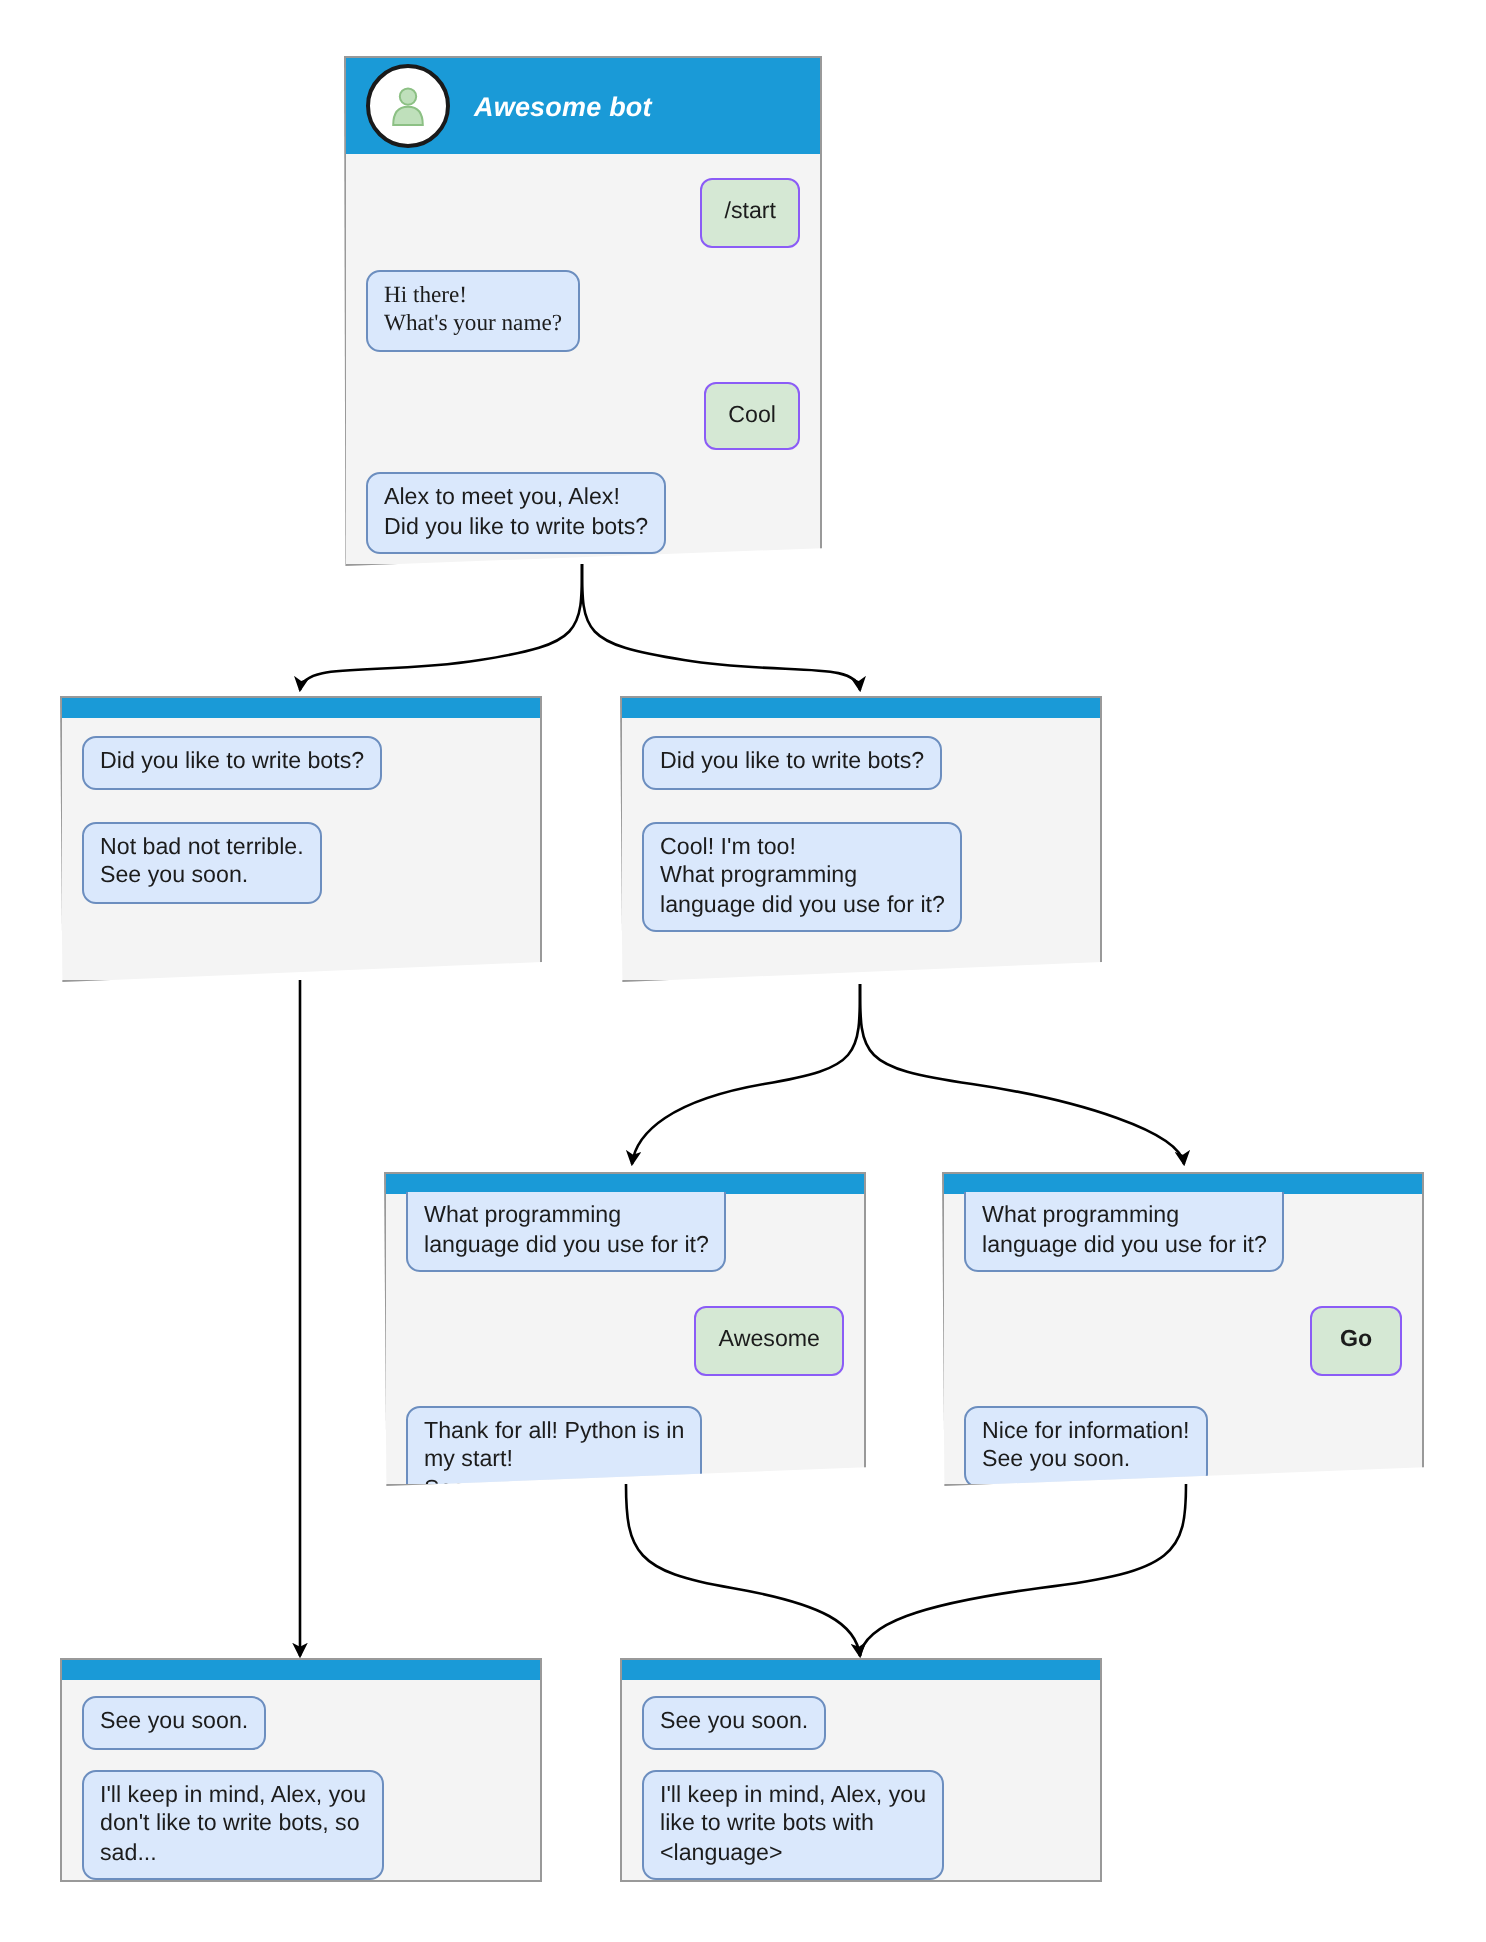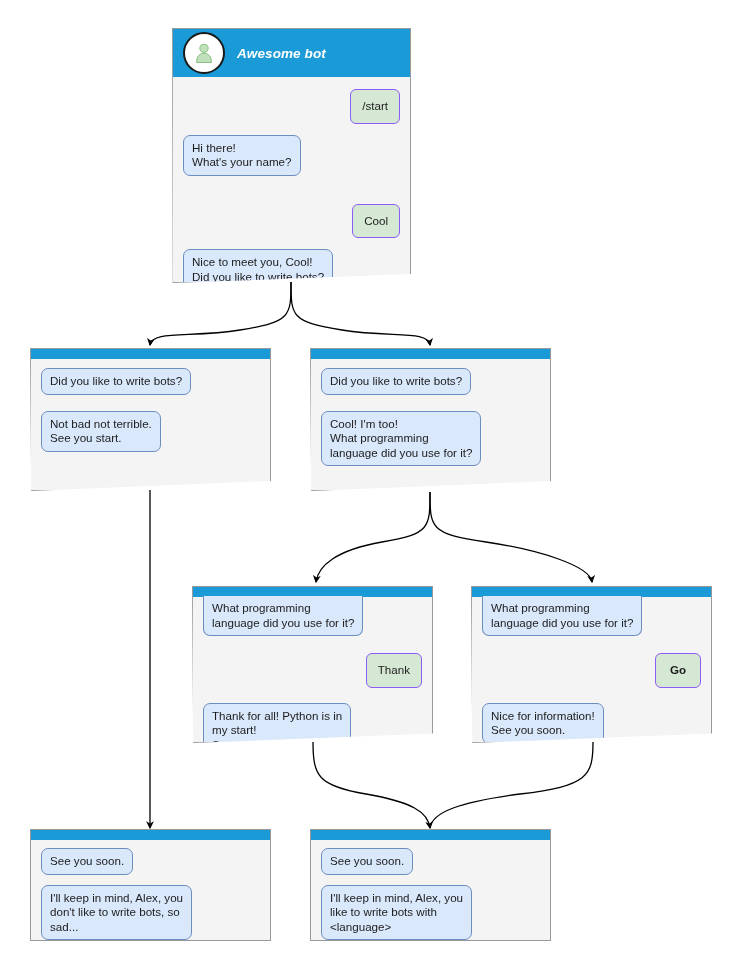--- a/index.html
+++ b/index.html
@@ -149,44 +149,44 @@
           <circle cx="12" cy="7.3" r="4.1" fill="#bfe0bb" stroke="#8cc084" stroke-width="1"></circle>
           <path d="M4.6 21.5 C4.6 14.6 8.0 12.4 12 12.4 C16 12.4 19.4 14.6 19.4 21.5 Z" fill="#bfe0bb" stroke="#8cc084" stroke-width="1"></path>
         </svg>
       </div>
       <span class="node-title">Awesome bot</span>
     </div>
     <div class="chat-body" style="padding-top:12px;">
       <div class="msg-row right">
         <div class="bubble user">/start</div>
       </div>
-      <div class="msg-row left" style="margin-bottom:28px;">
+      <div class="msg-row left" style="margin-bottom:15px;font-family:Liberation Serif, serif;">
         <div class="bubble bot">Hi there!
 What's your name?</div>
       </div>
       <div class="msg-row right">
         <div class="bubble user">Cool</div>
       </div>
       <div class="msg-row left">
-        <div class="bubble bot">Nice to meet you, Cool!
+        <div class="bubble bot">Alex to meet you, Alex!
 Did you like to write bots?</div>
       </div>
     </div>
   </div>
 
   <div class="node" style="left:30px; top:348px; width:241px; height:143px;
               clip-path: polygon(0% 0%, 100% 0%, 100% 93%, 0.5% 100%);">
     <div class="node-header bare"></div>
     <div class="chat-body">
       <div class="msg-row left" style="margin-bottom:16px;">
         <div class="bubble bot">Did you like to write bots?</div>
       </div>
       <div class="msg-row left">
         <div class="bubble bot">Not bad not terrible.
-See you start.</div>
+See you soon.</div>
       </div>
     </div>
   </div>
 
   <div class="node" style="left:310px; top:348px; width:241px; height:143px;
               clip-path: polygon(0% 0%, 100% 0%, 100% 93%, 0.5% 100%);">
     <div class="node-header bare"></div>
     <div class="chat-body">
       <div class="msg-row left" style="margin-bottom:16px;">
         <div class="bubble bot">Did you like to write bots?</div>
@@ -201,21 +201,21 @@
 
   <div class="node" style="left:192px; top:586px; width:241px; height:157px;
               clip-path: polygon(0% 0%, 100% 0%, 100% 94%, 0.5% 100%);">
     <div class="node-header bare"></div>
     <div class="chat-body" style="padding-top:0;">
       <div class="msg-row left" style="margin-bottom:17px;">
         <div class="bubble bot clipped">What programming
 language did you use for it?</div>
       </div>
       <div class="msg-row right" style="margin-bottom:15px;">
-        <div class="bubble user">Thank</div>
+        <div class="bubble user">Awesome</div>
       </div>
       <div class="msg-row left">
         <div class="bubble bot">Thank for all! Python is in
 my start!
 See you soon.</div>
       </div>
     </div>
   </div>
 
   <div class="node" style="left:471px; top:586px; width:241px; height:157px;

